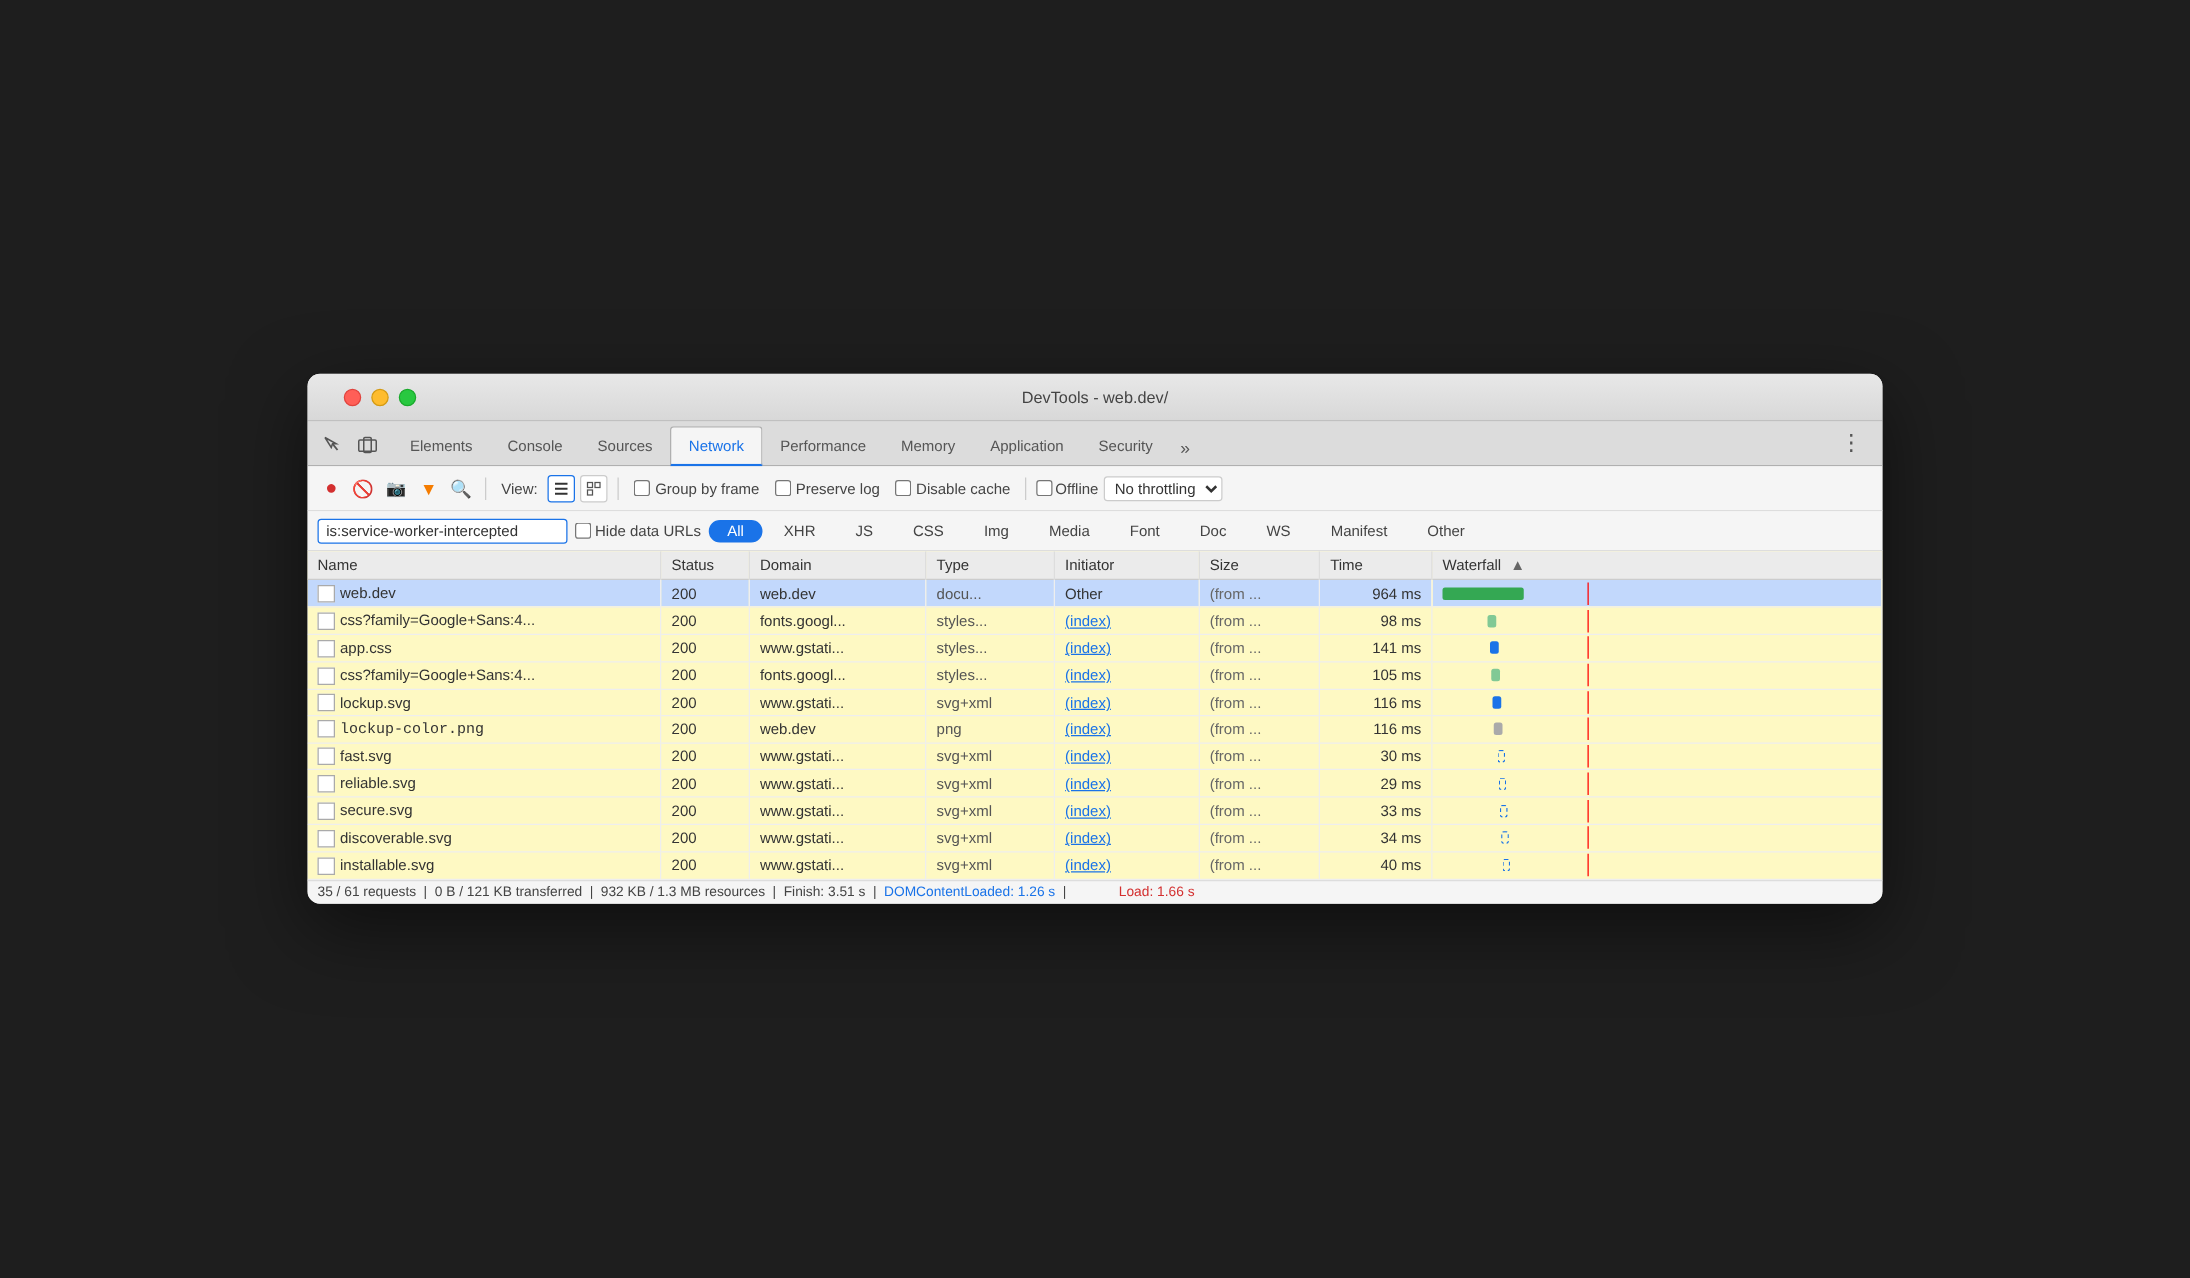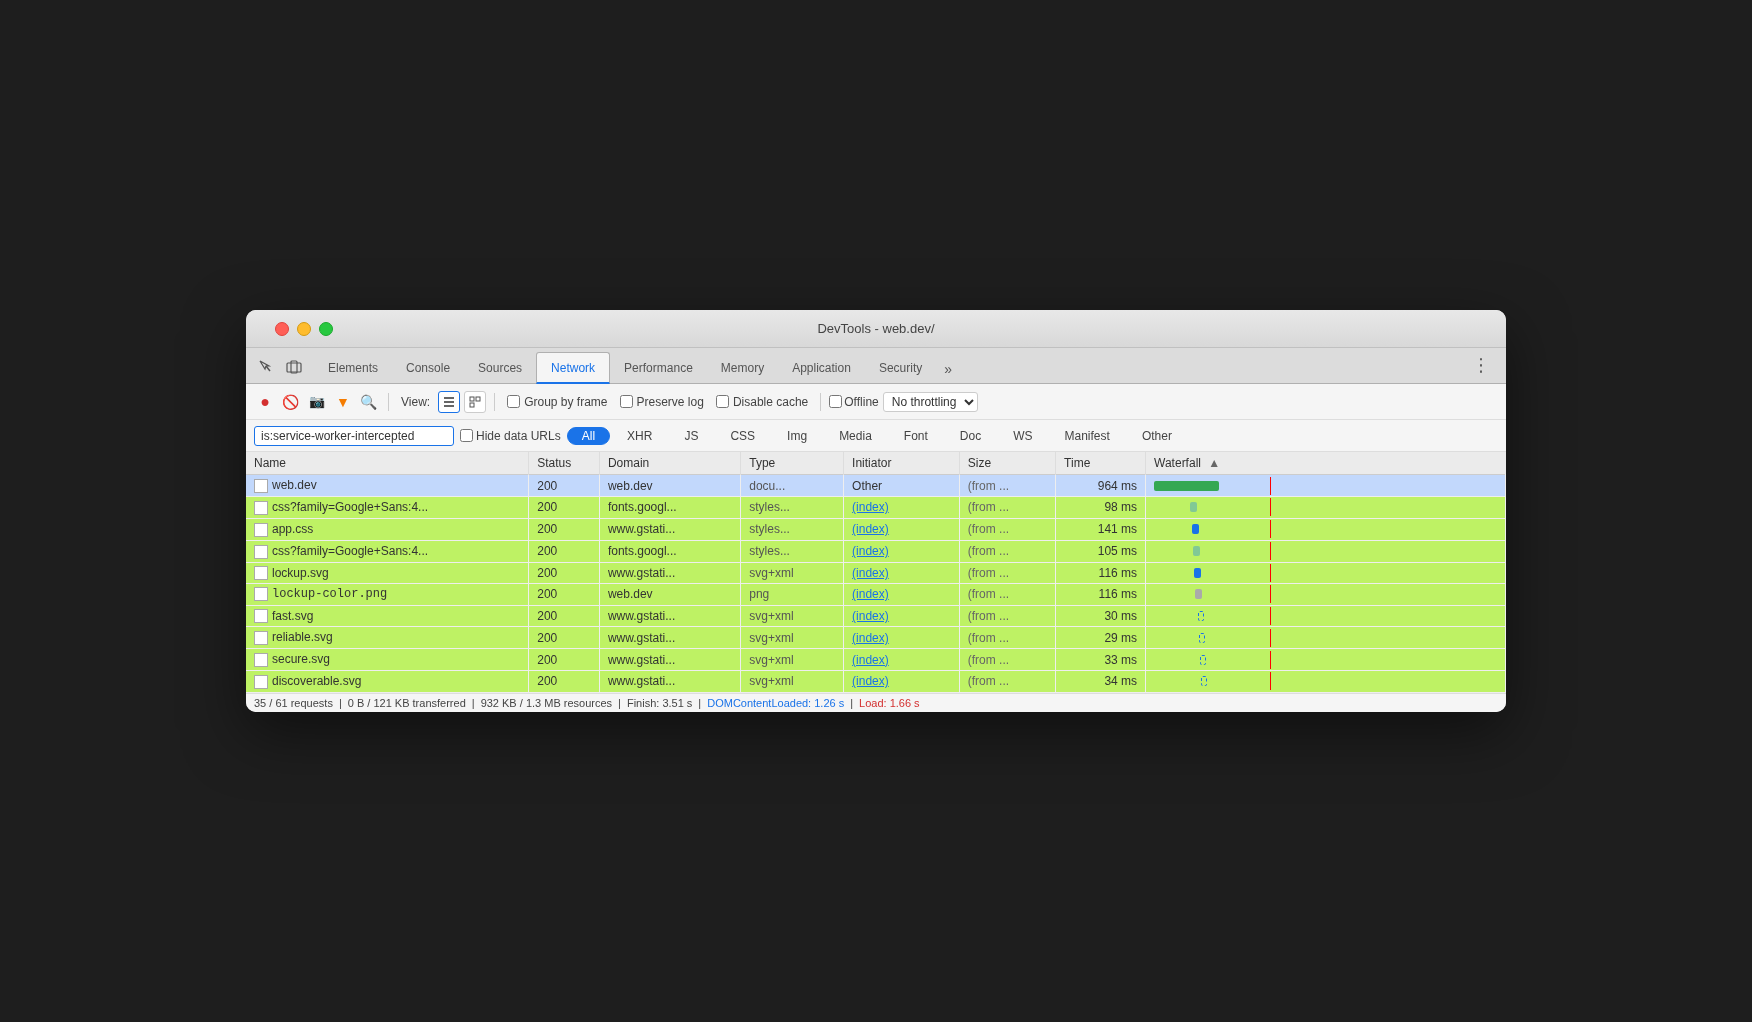--- a/index.html
+++ b/index.html
@@ -284,25 +284,25 @@
     .status-bar {
       background: #f5f5f5;
       border-top: 1px solid #ddd;
       padding: 3px 8px;
       font-size: 11px;
       color: #444;
       display: flex;
       gap: 6px;
     }
     .status-bar span.blue { color: #1a73e8; }
-    .status-bar span.red { color: #d32f2f; }
+    .status-bar span.red { color: #d32f2f; margin-left: 36px; }
     .table-container {
       overflow-y: auto;
       max-height: 380px;
-      background: #bef264;
+      background: #fef9c3;
     }
     .sort-arrow {
       display: inline-block;
       margin-left: 4px;
       color: #666;
     }
     .throttle-select {
       font-size: 12px;
       border: 1px solid #ccc;
       border-radius: 3px;
@@ -616,20 +616,35 @@
             <td class="initiator-col">(index)</td>
             <td class="size-col">(from ...</td>
             <td class="time-col">34 ms</td>
             <td class="waterfall-cell" style="position: relative; width: 240px; padding: 0px 4px;">
               <div class="waterfall-container" style="position: relative; height: 18px; width: 220px;">
                 <div style="position: absolute; top: 4px; height: 10px; border-radius: 2px; left: 51px; width: 6px; border: 1.5px dashed rgb(26, 115, 232); background: transparent;"></div>
                 <div style="position: absolute; width: 1px; background: red; top: 0px; bottom: 0px; left: 120px;"></div>
               </div>
             </td>
           </tr>
+          <tr>
+            <td style="max-width: 220px;"><span class="file-icon"></span><span>installable.svg</span></td>
+            <td class="status-200">200</td>
+            <td>www.gstati...</td>
+            <td class="type-col">svg+xml</td>
+            <td class="initiator-col">(index)</td>
+            <td class="size-col">(from ...</td>
+            <td class="time-col">40 ms</td>
+            <td class="waterfall-cell" style="position: relative; width: 240px; padding: 0px 4px;">
+              <div class="waterfall-container" style="position: relative; height: 18px; width: 220px;">
+                <div style="position: absolute; top: 4px; height: 10px; border-radius: 2px; left: 52px; width: 6px; border: 1.5px dashed rgb(26, 115, 232); background: transparent;"></div>
+                <div style="position: absolute; width: 1px; background: red; top: 0px; bottom: 0px; left: 120px;"></div>
+              </div>
+            </td>
+          </tr>
         </tbody>
     </table>
   </div>
 
   <div class="status-bar">
     <span>35 / 61 requests</span>
     <span>|</span>
     <span>0 B / 121 KB transferred</span>
     <span>|</span>
     <span>932 KB / 1.3 MB resources</span>

